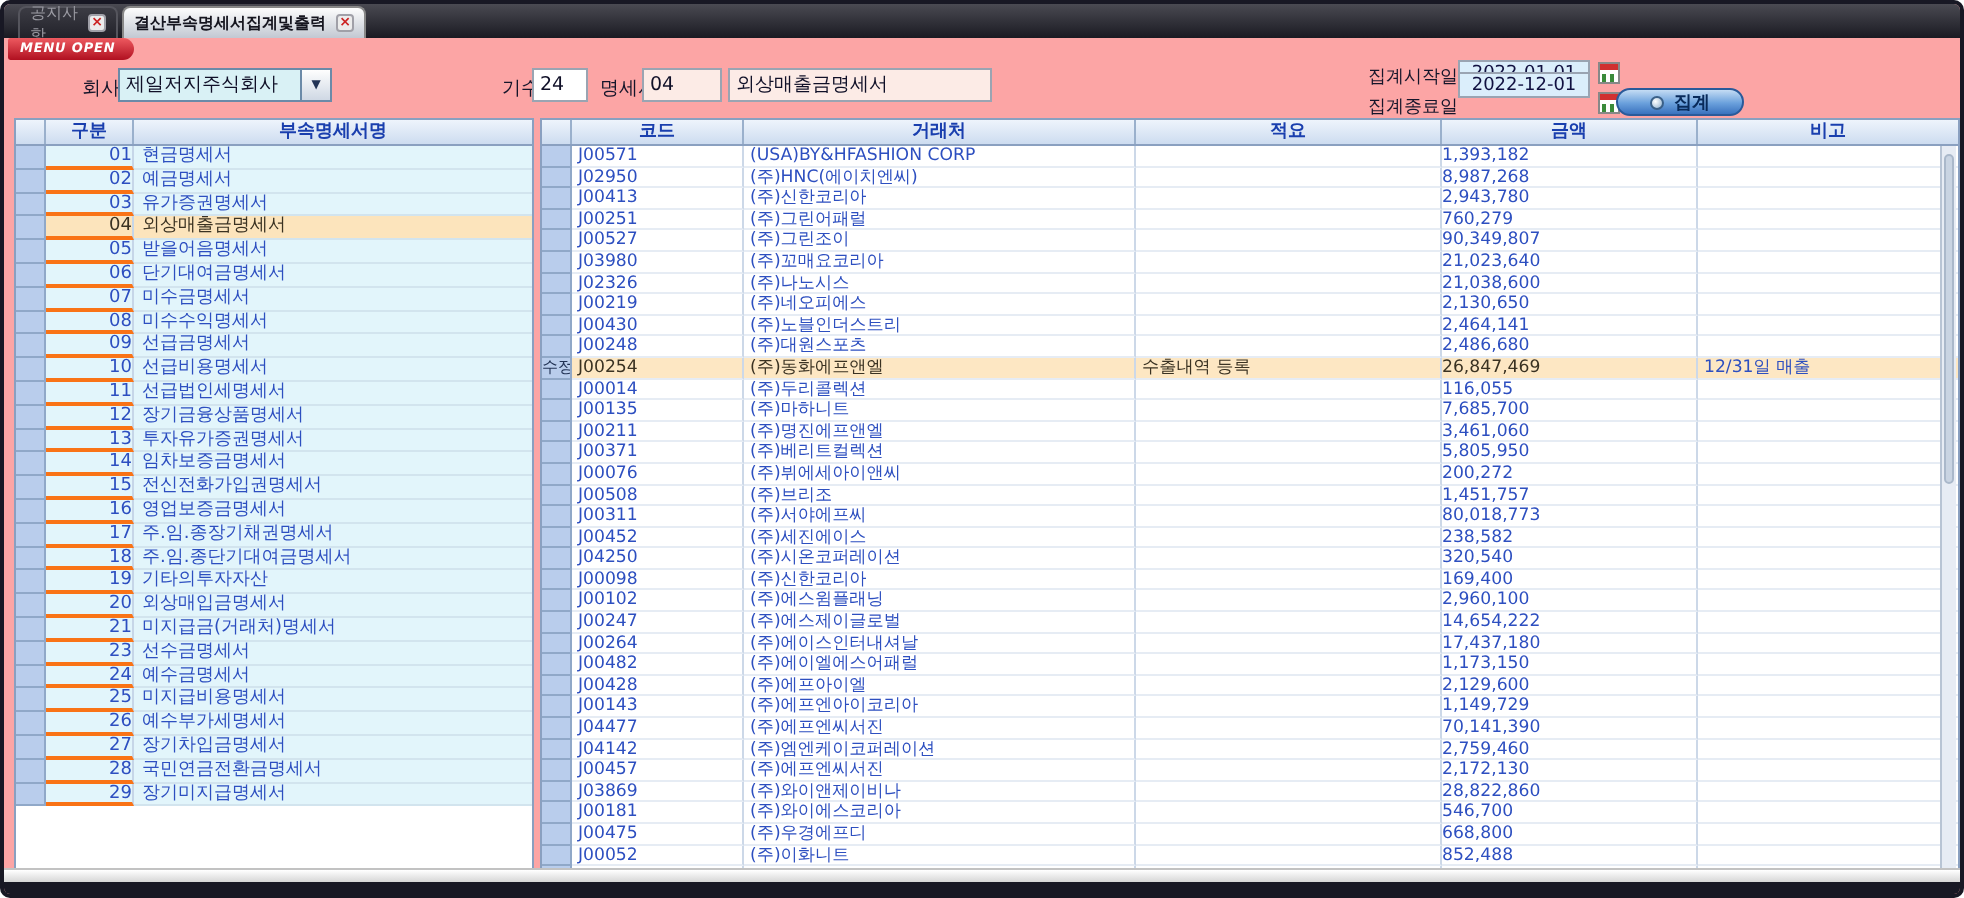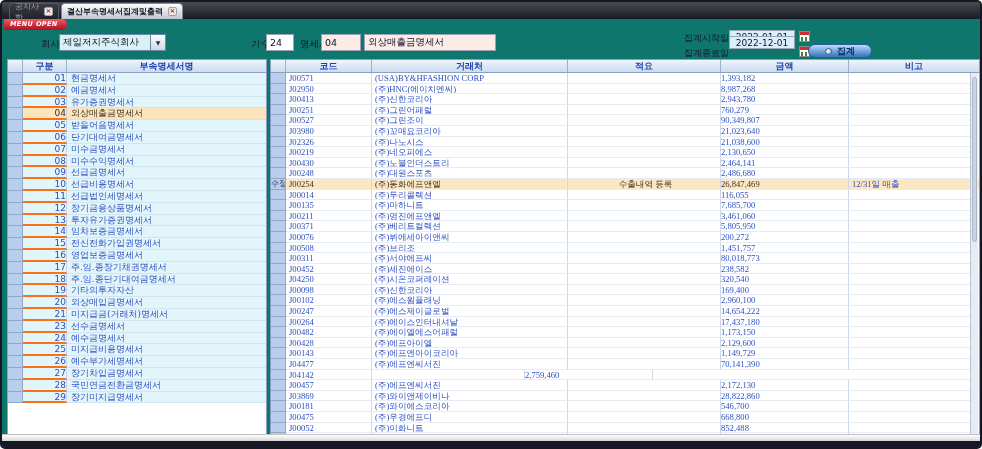--- a/index.html
+++ b/index.html
@@ -1,17 +1,17 @@
 <!DOCTYPE html>
 <html><head>
 <meta charset="utf-8">
 <style>
   * { margin:0; padding:0; box-sizing:border-box; }
   body { background:#ffffff; font-family:"DejaVu Sans", sans-serif; }
-  .window { position:relative; width:982px; height:449px; background:#0f766e;
+  .window { position:relative; width:982px; height:449px; background:#fca5a5;
             border:2px solid #181824; border-radius:5px; overflow:hidden; }
 
   
   .tabbar { position:absolute; top:0; left:0; right:0; height:17px;
             background:linear-gradient(#4a4a52,#1a1a22); }
   .tab { position:absolute; top:1px; height:16px; display:flex; align-items:center;
          justify-content:space-between; padding:0 5px; font-size:8px;
          border-radius:4px 4px 0 0; cursor:default; }
   .tab.inactive { left:7px; width:50px; color:#9a9aa2;
                   background:linear-gradient(#3c3c44,#22222a); border:1px solid #55555d; border-bottom:none; }
@@ -46,21 +46,21 @@
   .btn { position:absolute; left:806px; top:42px; width:64px; height:14px; border-radius:7px;
          background:linear-gradient(#c4dcf4,#6aa0dc 55%,#3a72be); border:1px solid #2a5a9a;
          display:flex; align-items:center; justify-content:center; gap:5px;
          font-size:9px; font-weight:bold; color:#082a5a; cursor:pointer; }
   .btn .dot { width:7px; height:7px; border-radius:50%;
               background:radial-gradient(circle at 35% 35%,#ffffff,#8aaccc); border:1px solid #3a6088; }
 
   
   .panel { position:absolute; top:57px; background:#fff; border:1px solid #8aa0c0; overflow:hidden; }
   .leftpanel  { left:5px;  width:260px; height:380px; }
-  .rightpanel { left:268px; width:710px; height:380px;font-family:Liberation Serif, serif; }
+  .rightpanel { left:268px; width:710px; height:380px; }
 
   .hdr { display:flex; height:13px; background:linear-gradient(#eef4fc,#cddcf0);
          border-bottom:1px solid #8aa0c0; font-size:9px; font-weight:bold; color:#1a3fae; }
   .hdr > div { border-right:1px solid #9ab0cc; text-align:center; line-height:12px; }
   .hdr > div:last-child { border-right:none; }
 
   .lh-sel { width:15px; } .lh-no { width:44px; } .lh-name { flex:1; }
   .lrow { display:flex; height:11.8px; font-size:9px; color:#2d4fc0; cursor:default; }
   .lrow .lsel  { width:15px; background:#b9cdec; border-right:1px solid #90a8c8;
                  border-bottom:1px solid #90a8c8; }
@@ -73,21 +73,21 @@
   .rh-sel { width:15px; } .rh-code { width:86px; } .rh-vendor { width:196px; }
   .rh-desc { width:153px; } .rh-amount { width:128px; } .rh-note { flex:1; }
   .rrow { display:flex; height:10.6px; font-size:8.6px; color:#2d4fc0; cursor:default; }
   .rrow > div { border-right:1px solid #ccd8e8; border-bottom:1px solid #e6ecf4;
                 line-height:10.4px; white-space:nowrap; overflow:hidden; }
   .rrow > div:last-child { border-right:none; }
   .rrow .rsel   { width:15px; background:#b9cdec; border-right:1px solid #90a8c8;
                   border-bottom:1px solid #90a8c8; font-size:8px; color:#223355; text-align:center; }
   .rrow .rcode   { width:86px; padding-left:3px; }
   .rrow .rvendor { width:196px; padding-left:3px; }
-  .rrow .rdesc   { width:153px; padding-left:3px;text-align:center; }
+  .rrow .rdesc   { width:153px; padding-left:3px; }
   .rrow .ramount { width:128px; padding-right:3px; }
   .rrow .rnote   { flex:1; padding-left:3px; }
   .rrow.selected .rcode, .rrow.selected .rvendor, .rrow.selected .rdesc,
   .rrow.selected .ramount, .rrow.selected .rnote { background:#fde7c3; }
   .rrow.selected .rcode, .rrow.selected .rvendor, .rrow.selected .rdesc,
   .rrow.selected .ramount { color:#3a3222; }
 
   .vscroll { position:absolute; right:1px; top:13px; bottom:1px; width:8px;
              background:#e7ecf4; border-left:1px solid #b8c4d4; }
   .vthumb  { position:absolute; top:4px; left:1px; width:5px; height:165px;
@@ -577,20 +577,21 @@
           <div class="rcode">J04477</div>
           <div class="rvendor">(주)에프엔씨서진</div>
           <div class="rdesc"></div>
           <div class="ramount">70,141,390</div>
           <div class="rnote"></div>
         </div>
 
         <div class="rrow">
           <div class="rsel"></div>
           <div class="rcode">J04142</div>
+          <div class="rvendor">(주)엠엔케이코퍼레이션</div>
           <div class="rdesc"></div>
           <div class="ramount">2,759,460</div>
           <div class="rnote"></div>
         </div>
 
         <div class="rrow">
           <div class="rsel"></div>
           <div class="rcode">J00457</div>
           <div class="rvendor">(주)에프엔씨서진</div>
           <div class="rdesc"></div>

